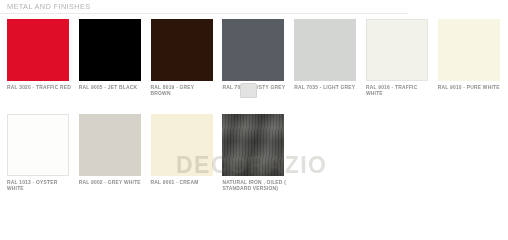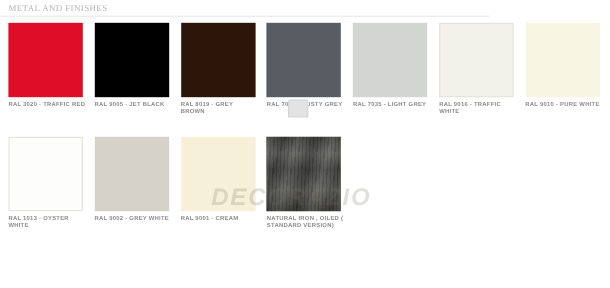--- a/index.html
+++ b/index.html
@@ -26,21 +26,20 @@
   
   .header {
     position: absolute;
     left: 0;
     top: 0;
     width: 408px;
     height: 14px;
     background: #ffffff;
     border-bottom: 1px solid #e9e9e9;
     box-sizing: border-box;
-    font-family: Liberation Serif, serif;
   }
   .header-title {
     position: absolute;
     left: 7px;
     top: 2px;
     font-size: 7.4px;
     letter-spacing: 0.35px;
     color: #b4b4b4;
     font-weight: 400;
     white-space: nowrap;
@@ -117,29 +116,28 @@
     border: 1px solid #d5d5d5;
     border-radius: 2px 2px 0 0;
     box-sizing: border-box;
   }
 
   
   .watermark {
     position: absolute;
     left: 176px;
     top: 152px;
-    font-size: 20px;
+    font-size: 23px;
     font-weight: 700;
     letter-spacing: 1.5px;
     color: rgba(120,115,100,0.22);
     white-space: nowrap;
     pointer-events: none;
     line-height: 26px;
     font-family: "Liberation Sans", sans-serif;
-    font-style: italic;
   }
 </style>
 </head>
 <body>
 
 <div class="page">
 
   <div class="header">
     <div class="header-title">METAL AND FINISHES</div>
   </div>

